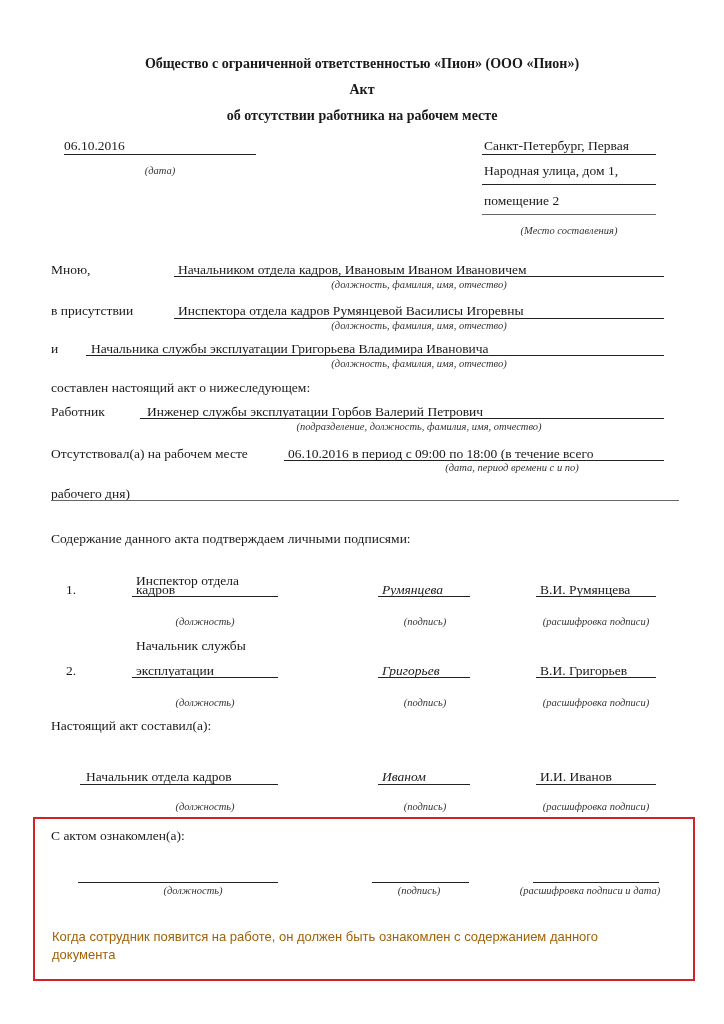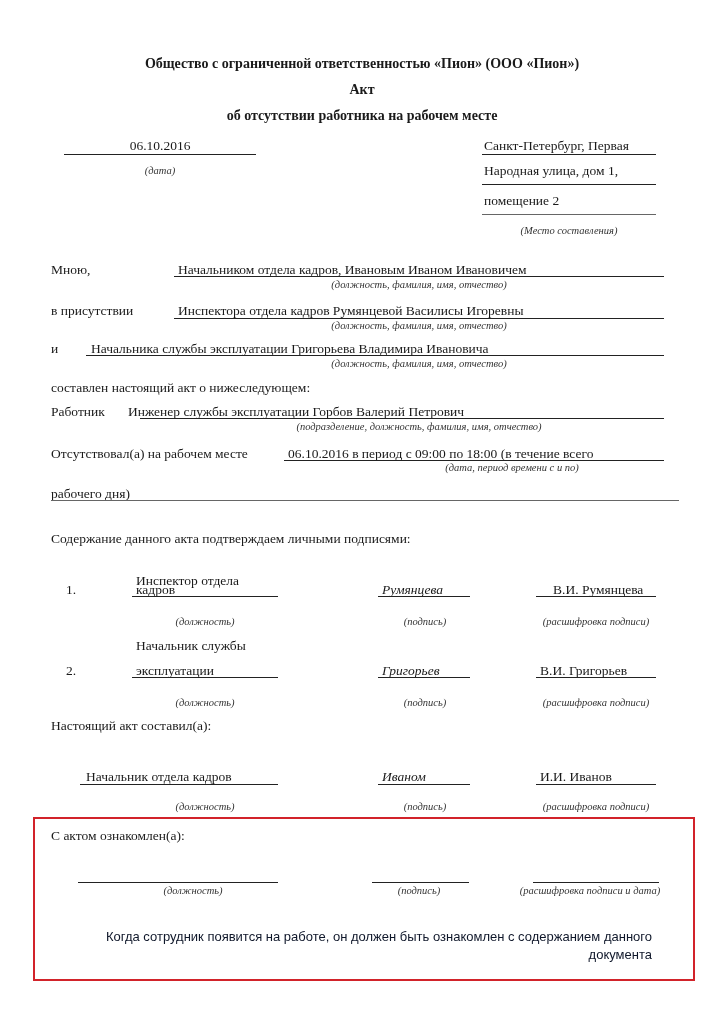--- a/index.html
+++ b/index.html
@@ -16,31 +16,31 @@
     .hint { position: absolute; font-style: italic; font-size: 10.5px; color: #333; white-space: nowrap; text-align: center; }
     .val { position: absolute; white-space: nowrap; font-size: 13.5px; }
     .ital { font-style: italic; }
     .redbox {
       position: absolute; left: 33px; top: 817px; width: 662px; height: 164px;
       border: 2px solid #d2232a; box-sizing: border-box;
     }
     .rednote {
       position: absolute; left: 52px; top: 928px; width: 600px;
       font-family: "Liberation Sans", "DejaVu Sans", sans-serif;
-      font-size: 13px; line-height: 18px; color: #0f172a; text-align: right;
+      font-size: 13px; line-height: 18px; color: #a16207;
     }
   </style>
 </head>
 <body>
 
 <div class="abs hdr" style="top:56px;">Общество с ограниченной ответственностью «Пион» (ООО «Пион»)</div>
 <div class="abs hdr" style="top:82px;">Акт</div>
 <div class="abs hdr" style="top:108px;">об отсутствии работника на рабочем месте</div>
 
-<div class="val" style="left:64px; top:138px; width:192px; text-align:center;">06.10.2016</div>
+<div class="val" style="left:64px; top:138px; width:192px; ">06.10.2016</div>
 <div class="line" style="left:64px; top:154px; width:192px;"></div>
 <div class="hint" style="left:64px; top:165px; width:192px;">(дата)</div>
 
 <div class="val" style="left:484px; top:138px;">Санкт-Петербург, Первая</div>
 <div class="line" style="left:482px; top:154px; width:174px;"></div>
 <div class="val" style="left:484px; top:163px;">Народная улица, дом 1,</div>
 <div class="line" style="left:482px; top:184px; width:174px;"></div>
 <div class="val" style="left:484px; top:193px;">помещение 2</div>
 <div class="lineThin" style="left:482px; top:214px; width:174px;"></div>
 <div class="hint" style="left:482px; top:225px; width:174px;">(Место составления)</div>
@@ -56,40 +56,40 @@
 <div class="hint" style="left:174px; top:320px; width:490px;">(должность, фамилия, имя, отчество)</div>
 
 <div class="val" style="left:51px; top:341px;">и</div>
 <div class="val" style="left:91px; top:341px;">Начальника службы эксплуатации Григорьева Владимира Ивановича</div>
 <div class="line" style="left:86px; top:355px; width:578px;"></div>
 <div class="hint" style="left:174px; top:358px; width:490px;">(должность, фамилия, имя, отчество)</div>
 
 <div class="val" style="left:51px; top:380px;">составлен настоящий акт о нижеследующем:</div>
 
 <div class="val" style="left:51px; top:404px;">Работник</div>
-<div class="val" style="left:128px; top:404px;">Инженер службы эксплуатации Горбов Валерий Петрович</div>
+<div class="val" style="left:147px; top:404px;">Инженер службы эксплуатации Горбов Валерий Петрович</div>
 <div class="line" style="left:140px; top:418px; width:524px;"></div>
 <div class="hint" style="left:174px; top:421px; width:490px;">(подразделение, должность, фамилия, имя, отчество)</div>
 
 <div class="val" style="left:51px; top:446px;">Отсутствовал(а) на рабочем месте</div>
 <div class="val" style="left:288px; top:446px;">06.10.2016 в период с 09:00 по 18:00 (в течение всего</div>
 <div class="line" style="left:284px; top:460px; width:380px;"></div>
 <div class="hint" style="left:360px; top:462px; width:304px;">(дата,  период времени с и по)</div>
 <div class="val" style="left:51px; top:486px;">рабочего дня)</div>
 <div class="lineThin" style="left:51px; top:500px; width:628px;"></div>
 
 <div class="val" style="left:51px; top:531px;">Содержание данного акта подтверждаем личными подписями:</div>
 
 <div class="val" style="left:136px; top:557px;margin-top:16px;">Инспектор отдела</div>
 <div class="val" style="left:66px; top:582px;">1.</div>
 <div class="val" style="left:136px; top:582px;">кадров</div>
 <div class="line" style="left:132px; top:596px; width:146px;"></div>
 <div class="val ital" style="left:382px; top:582px;">Румянцева</div>
 <div class="line" style="left:378px; top:596px; width:92px;"></div>
-<div class="val" style="left:540px; top:582px;margin-left:13px;">В.И. Румянцева</div>
+<div class="val" style="left:540px; top:582px;">В.И. Румянцева</div>
 <div class="line" style="left:536px; top:596px; width:120px;"></div>
 <div class="hint" style="left:132px; top:616px; width:146px;">(должность)</div>
 <div class="hint" style="left:370px; top:616px; width:110px;">(подпись)</div>
 <div class="hint" style="left:526px; top:616px; width:140px;">(расшифровка  подписи)</div>
 
 <div class="val" style="left:136px; top:638px;">Начальник службы</div>
 <div class="val" style="left:66px; top:663px;">2.</div>
 <div class="val" style="left:136px; top:663px;">эксплуатации</div>
 <div class="line" style="left:132px; top:677px; width:146px;"></div>
 <div class="val ital" style="left:382px; top:663px;">Григорьев</div>

